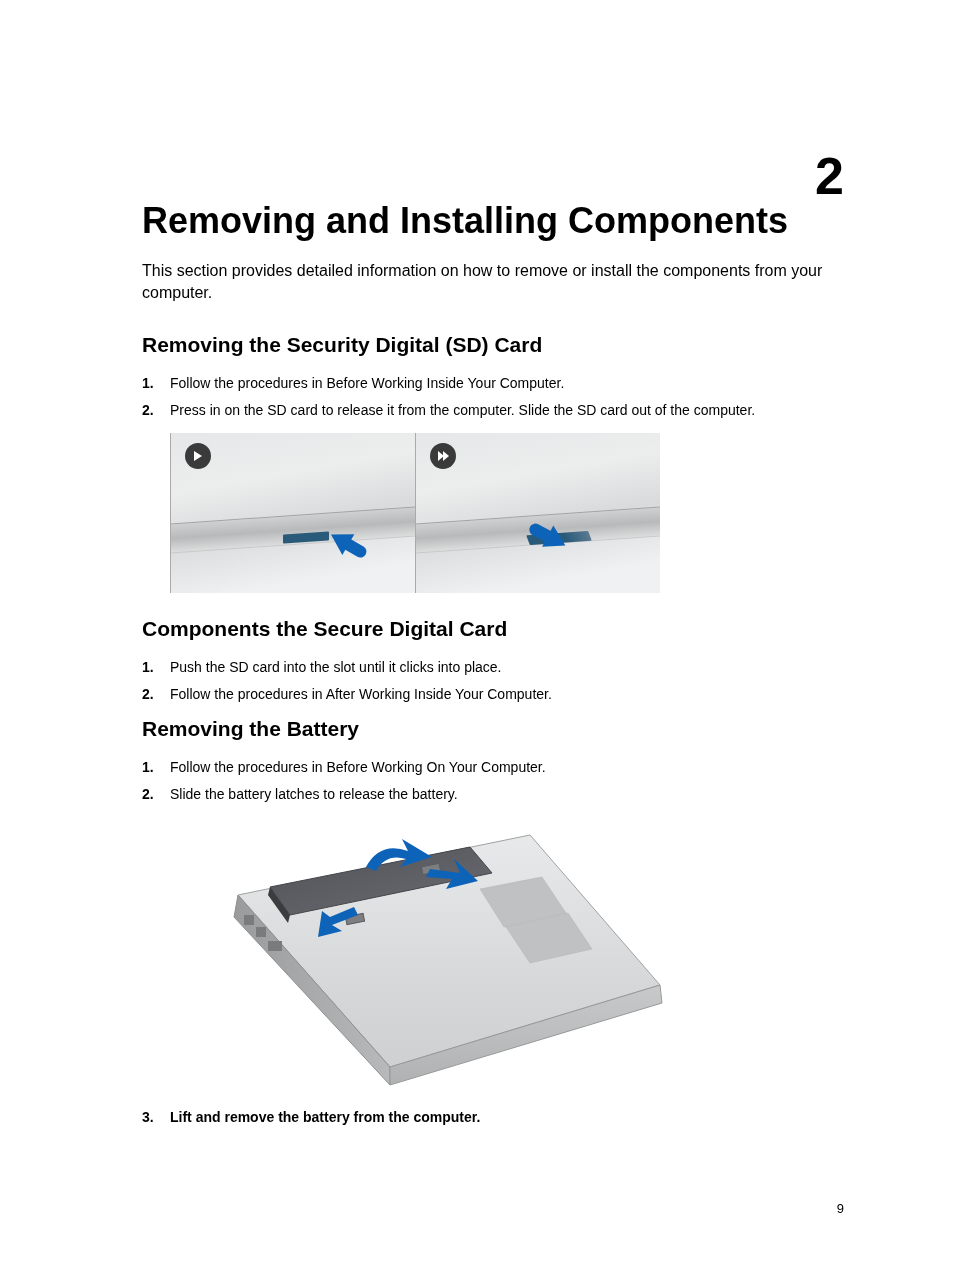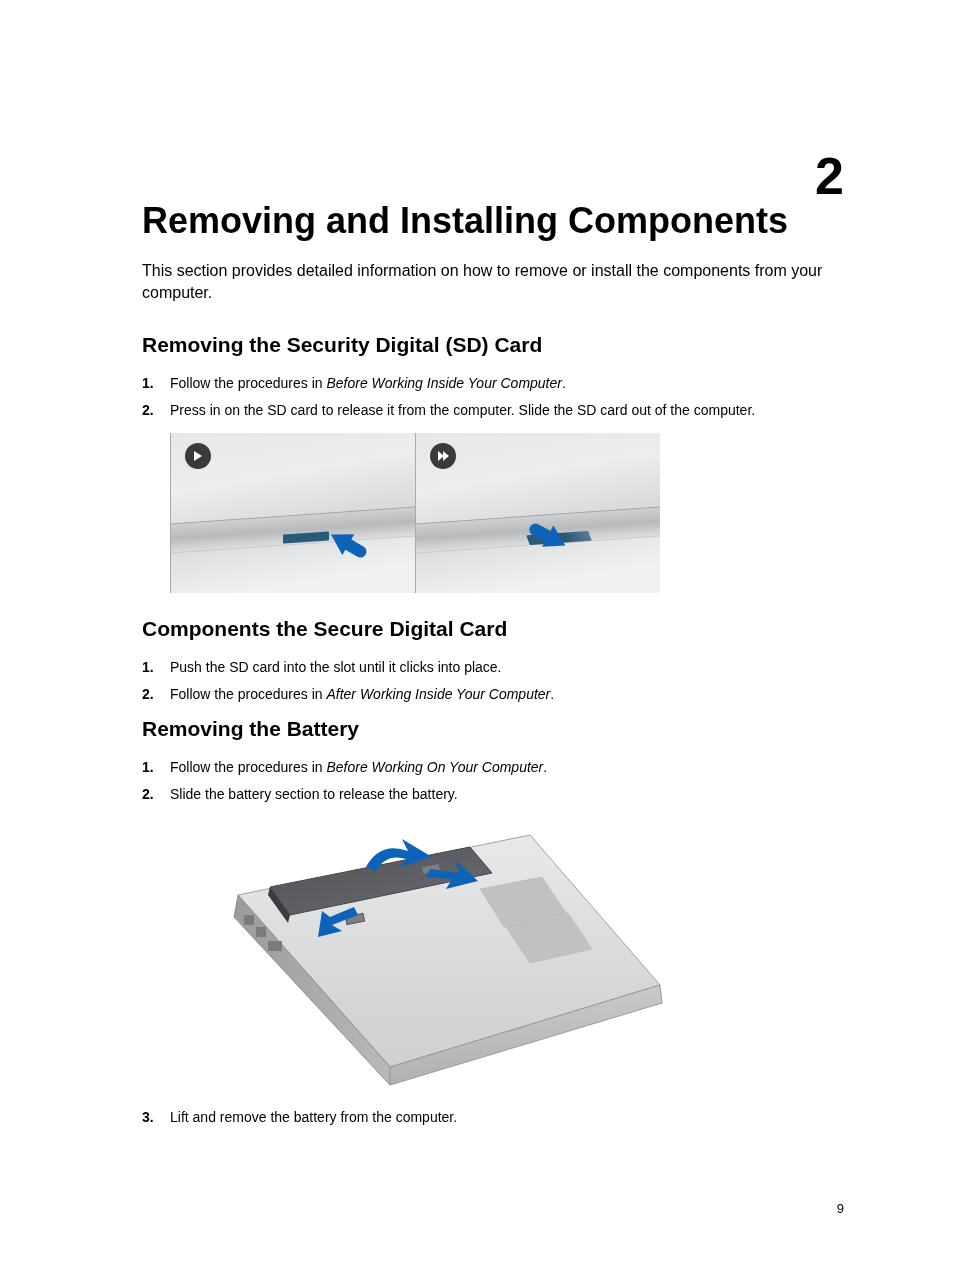--- a/index.html
+++ b/index.html
@@ -58,21 +58,21 @@
       padding-left: 28px;
       position: relative;
       margin-bottom: 6px;
     }
     ol.steps > li::before {
       content: counter(step) ".";
       font-weight: bold;
       position: absolute;
       left: 0;
     }
-    .ital { font-style: italic; }
+    .ital { }
 
     
     .fig-sd {
       display: flex;
       gap: 0;
       margin: 8px 0 24px 28px;
     }
     .sd-pane {
       width: 245px;
       height: 160px;
@@ -229,21 +229,21 @@
       <span>Follow the procedures in </span><span class="ital">After Working Inside Your Computer</span><span>.</span>
     </li>
   </ol>
 
   <h2 class="section-title spaced">Removing the Battery</h2>
   <ol class="steps">
     <li>
       <span>Follow the procedures in </span><span class="ital">Before Working On Your Computer</span><span>.</span>
     </li>
     <li>
-      <span>Slide the battery section to release the battery.</span>
+      <span>Slide the battery latches to release the battery.</span>
     </li>
   </ol>
 
   <div class="fig-batt">
     <svg viewBox="0 0 495 270">
       <defs>
         <linearGradient id="topG" x1="0" y1="0" x2="0" y2="1">
           <stop offset="0%" stop-color="#e8e9ea"></stop>
           <stop offset="70%" stop-color="#d5d6d7"></stop>
           <stop offset="100%" stop-color="#cfd0d1"></stop>
@@ -287,20 +287,20 @@
       </g>
 
       <g fill="#7a7b7c">
         <rect x="74" y="98" width="10" height="10"></rect>
         <rect x="86" y="110" width="10" height="10"></rect>
         <rect x="98" y="124" width="14" height="10"></rect>
       </g>
     </svg>
   </div>
 
-  <ol class="steps" start="3" style="counter-reset: step 2;">
+  <ol class="steps" start="3" style="counter-reset: step 2; font-weight: bold;">
     <li>
       <span>Lift and remove the battery from the computer.</span>
     </li>
   </ol>
 </div>
 
 <div class="page-num">9</div>
 
 </body></html>

